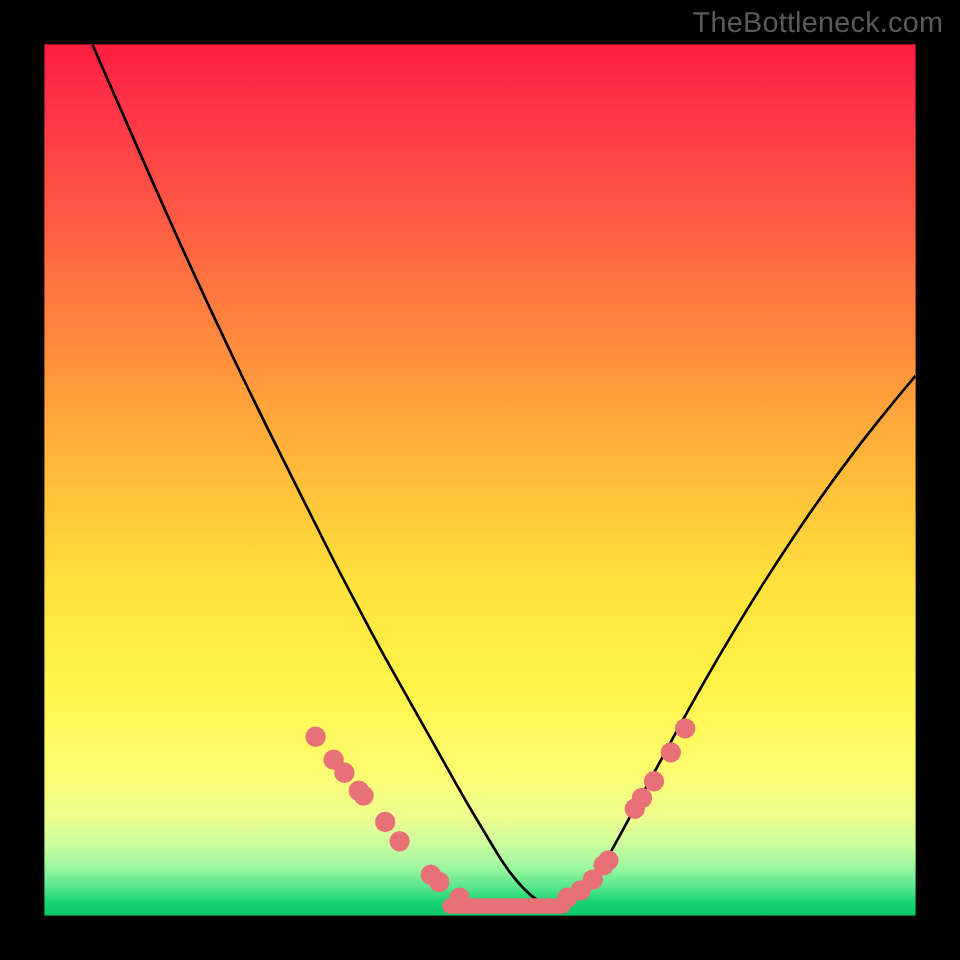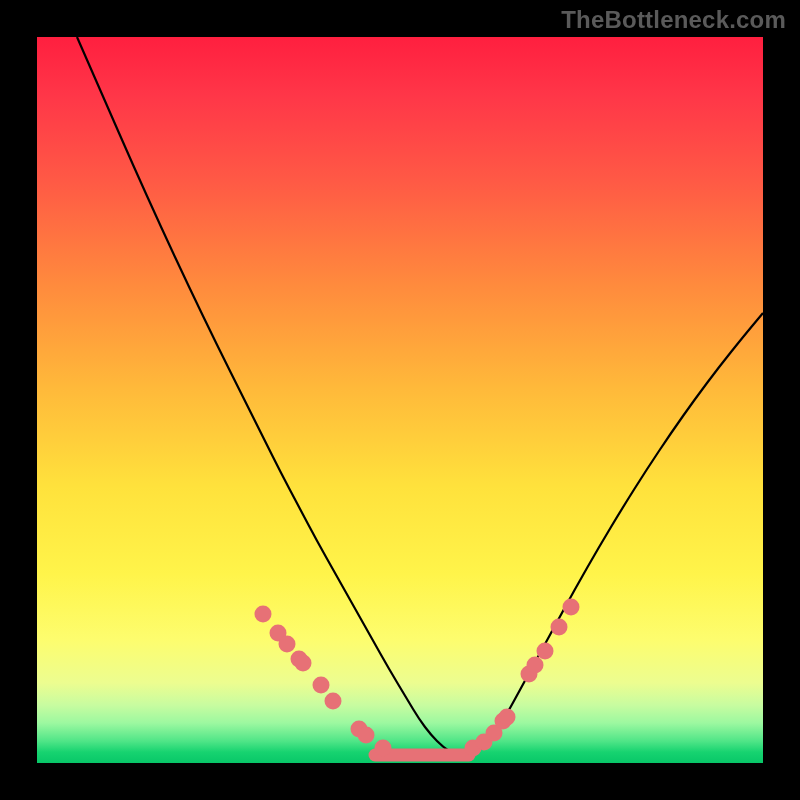--- a/index.html
+++ b/index.html
@@ -49,21 +49,21 @@
     width: 726px;
     height: 726px;
     display: block;
   }
   .watermark {
     position: absolute;
     top: 6px;
     right: 14px;
     color: #5a5a5a;
     font-size: 24px;
-    font-weight: 700;
+    font-weight: 400;
     letter-spacing: 0.2px;
     user-select: none;
   }
 </style>
 </head>
 <body>
 
 <div class="frame">
 
   <div class="plot-area">

